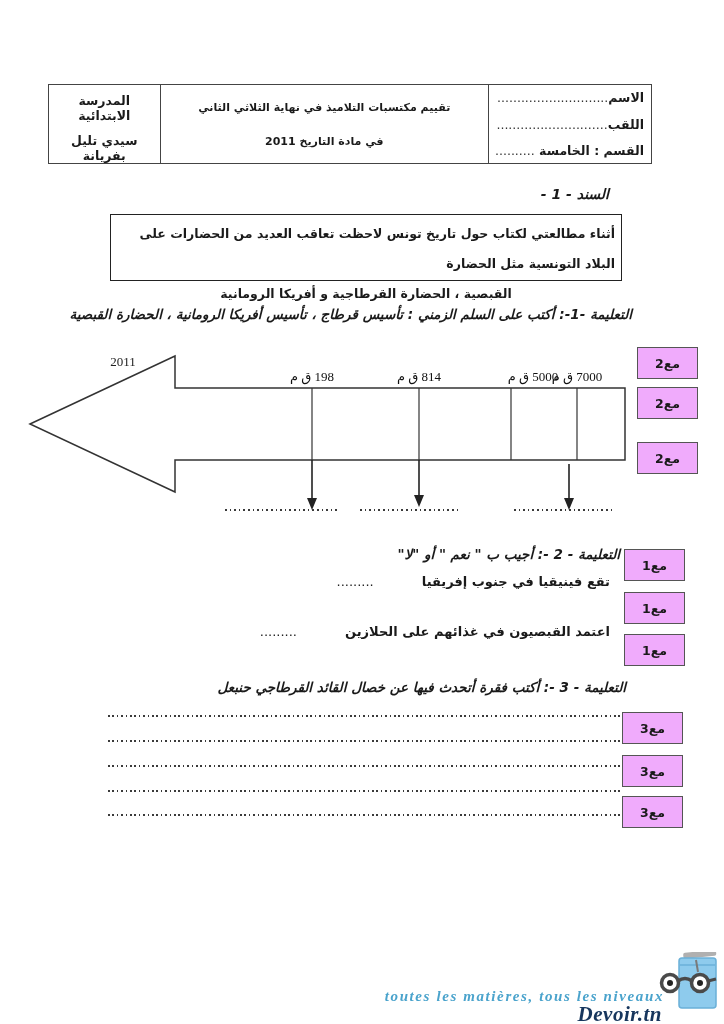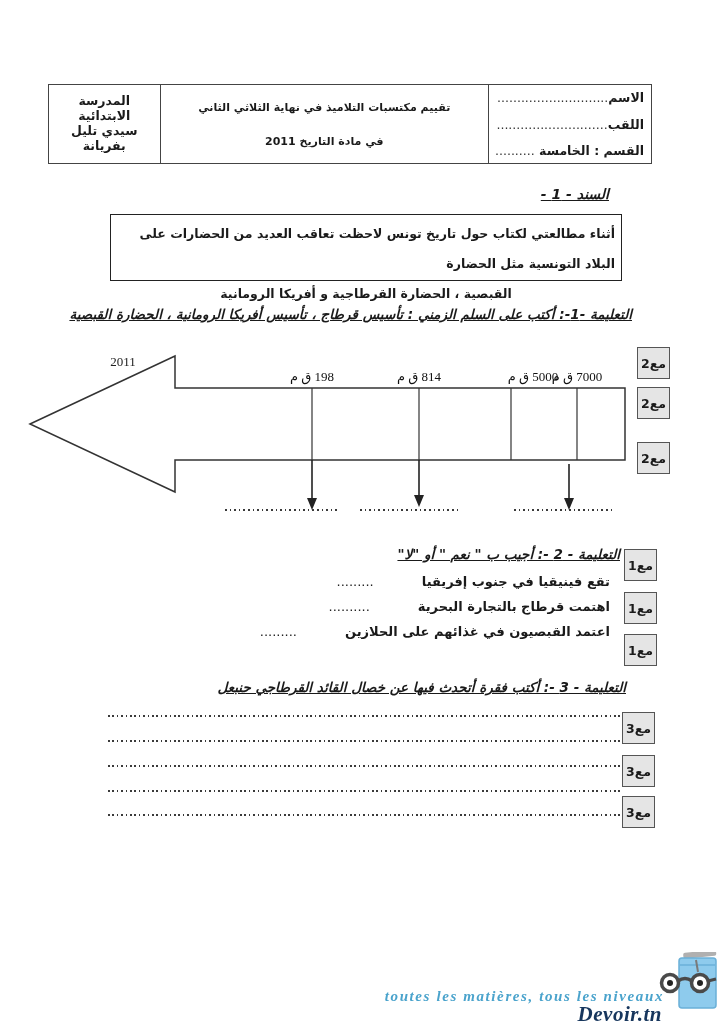--- a/index.html
+++ b/index.html
@@ -12,25 +12,25 @@
   }
   
   .header-table {
     position:absolute; left:48px; top:84px; width:604px; height:80px;
     border:1.5px solid #444; display:flex; flex-direction:row;
   }
   .header-cell { padding:5px 7px; font-weight:700; font-size:12.5px; }
   .header-cell + .header-cell { border-inline-start:1.2px solid #444; }
   .cell-student { width:162px; display:flex; flex-direction:column; justify-content:space-between; }
   .cell-title { width:330px; text-align:center; display:flex; flex-direction:column; justify-content:space-around; font-size:11px; }
-  .cell-school { width:112px; text-align:center; display:flex; flex-direction:column; padding-top:8px; }
+  .cell-school { width:112px; text-align:center; display:flex; flex-direction:column; gap:10px; padding-top:8px; }
   .field-row { white-space:nowrap; overflow:hidden; letter-spacing:0; }
   .dots { font-weight:400; color:#333; }
   
-  .h-italic { position:absolute; font-weight:700; font-style:italic; font-size:13.5px; white-space:nowrap;text-decoration:underline; }
+  .h-italic { position:absolute; font-weight:700; font-style:italic; font-size:13.5px; white-space:nowrap; }
   .sanad-heading { right:115px; top:186px; font-size:14px; }
   .task1-heading { right:92px; top:306px;text-align:right; }
   .task2-heading { right:104px; top:546px; }
   .task3-heading { right:98px; top:679px; }
   
   .support-box {
     position:absolute; left:110px; top:214px; width:512px; height:67px;
     border:1.2px solid #222; padding:4px 6px 0 6px;
     font-size:12.5px; font-weight:700; line-height:30px;
   }
@@ -50,23 +50,23 @@
   .dotted-seg {
     position:absolute; height:3px;
     background-image:repeating-linear-gradient(90deg,#3a3a3a 0 1.6px,transparent 1.6px 4.6px);
     background-position:0 1px; background-size:100% 2px; background-repeat:repeat-x;
   }
   .seg-1 { left:225px; top:168px; width:112px; }
   .seg-2 { left:360px; top:168px; width:100px; }
   .seg-3 { left:514px; top:168px; width:100px; }
   
   .score-box {
-    position:absolute; width:33px; height:32px; border:1.5px solid #555;
+    position:absolute; width:61px; height:32px; border:1.5px solid #555;
     display:flex; align-items:center; justify-content:center;
-    font-size:12.5px; font-weight:700; background:#e5e5e5;
+    font-size:12.5px; font-weight:700; background:#f0abfc;
   }
   
   .stmt-row { position:absolute; font-size:13px; font-weight:700; white-space:nowrap; }
   .stmt-dots { font-weight:400; margin-inline-start:48px; color:#222; }
   
   .writing-line {
     position:absolute; left:108px; width:512px; height:3px;
     background-image:repeating-linear-gradient(90deg,#3a3a3a 0 1.6px,transparent 1.6px 4.4px);
     background-size:100% 2px; background-repeat:repeat-x;
   }
@@ -144,23 +144,20 @@
   </div>
 
   <div class="score-box" style="left:637px; top:347px;">مع2</div>
   <div class="score-box" style="left:637px; top:387px;">مع2</div>
   <div class="score-box" style="left:637px; top:442px;">مع2</div>
 
   <div class="h-italic task2-heading">التعليمة - 2 -: أجيب ب " نعم " أو "لا"</div>
   <div class="stmt-row" style="right:114px; top:574px;">
     <span>تقع فينيقيا في جنوب إفريقيا</span><span class="stmt-dots">.........</span>
   </div>
-  <div class="stmt-row" style="right:114px; top:599px;">
-    <span>اهتمت قرطاج بالتجارة البحرية</span><span class="stmt-dots">..........</span>
-  </div>
   <div class="stmt-row" style="right:114px; top:624px;">
     <span>اعتمد القبصيون في غذائهم على الحلازين</span><span class="stmt-dots">.........</span>
   </div>
   <div class="score-box" style="left:624px; top:549px;">مع1</div>
   <div class="score-box" style="left:624px; top:592px;">مع1</div>
   <div class="score-box" style="left:624px; top:634px;">مع1</div>
 
   <div class="h-italic task3-heading">التعليمة - 3 -: أكتب فقرة أتحدث فيها عن خصال القائد القرطاجي حنبعل</div>
   <div class="writing-line" style="top:715px;"></div>
   <div class="writing-line" style="top:740px;"></div>

